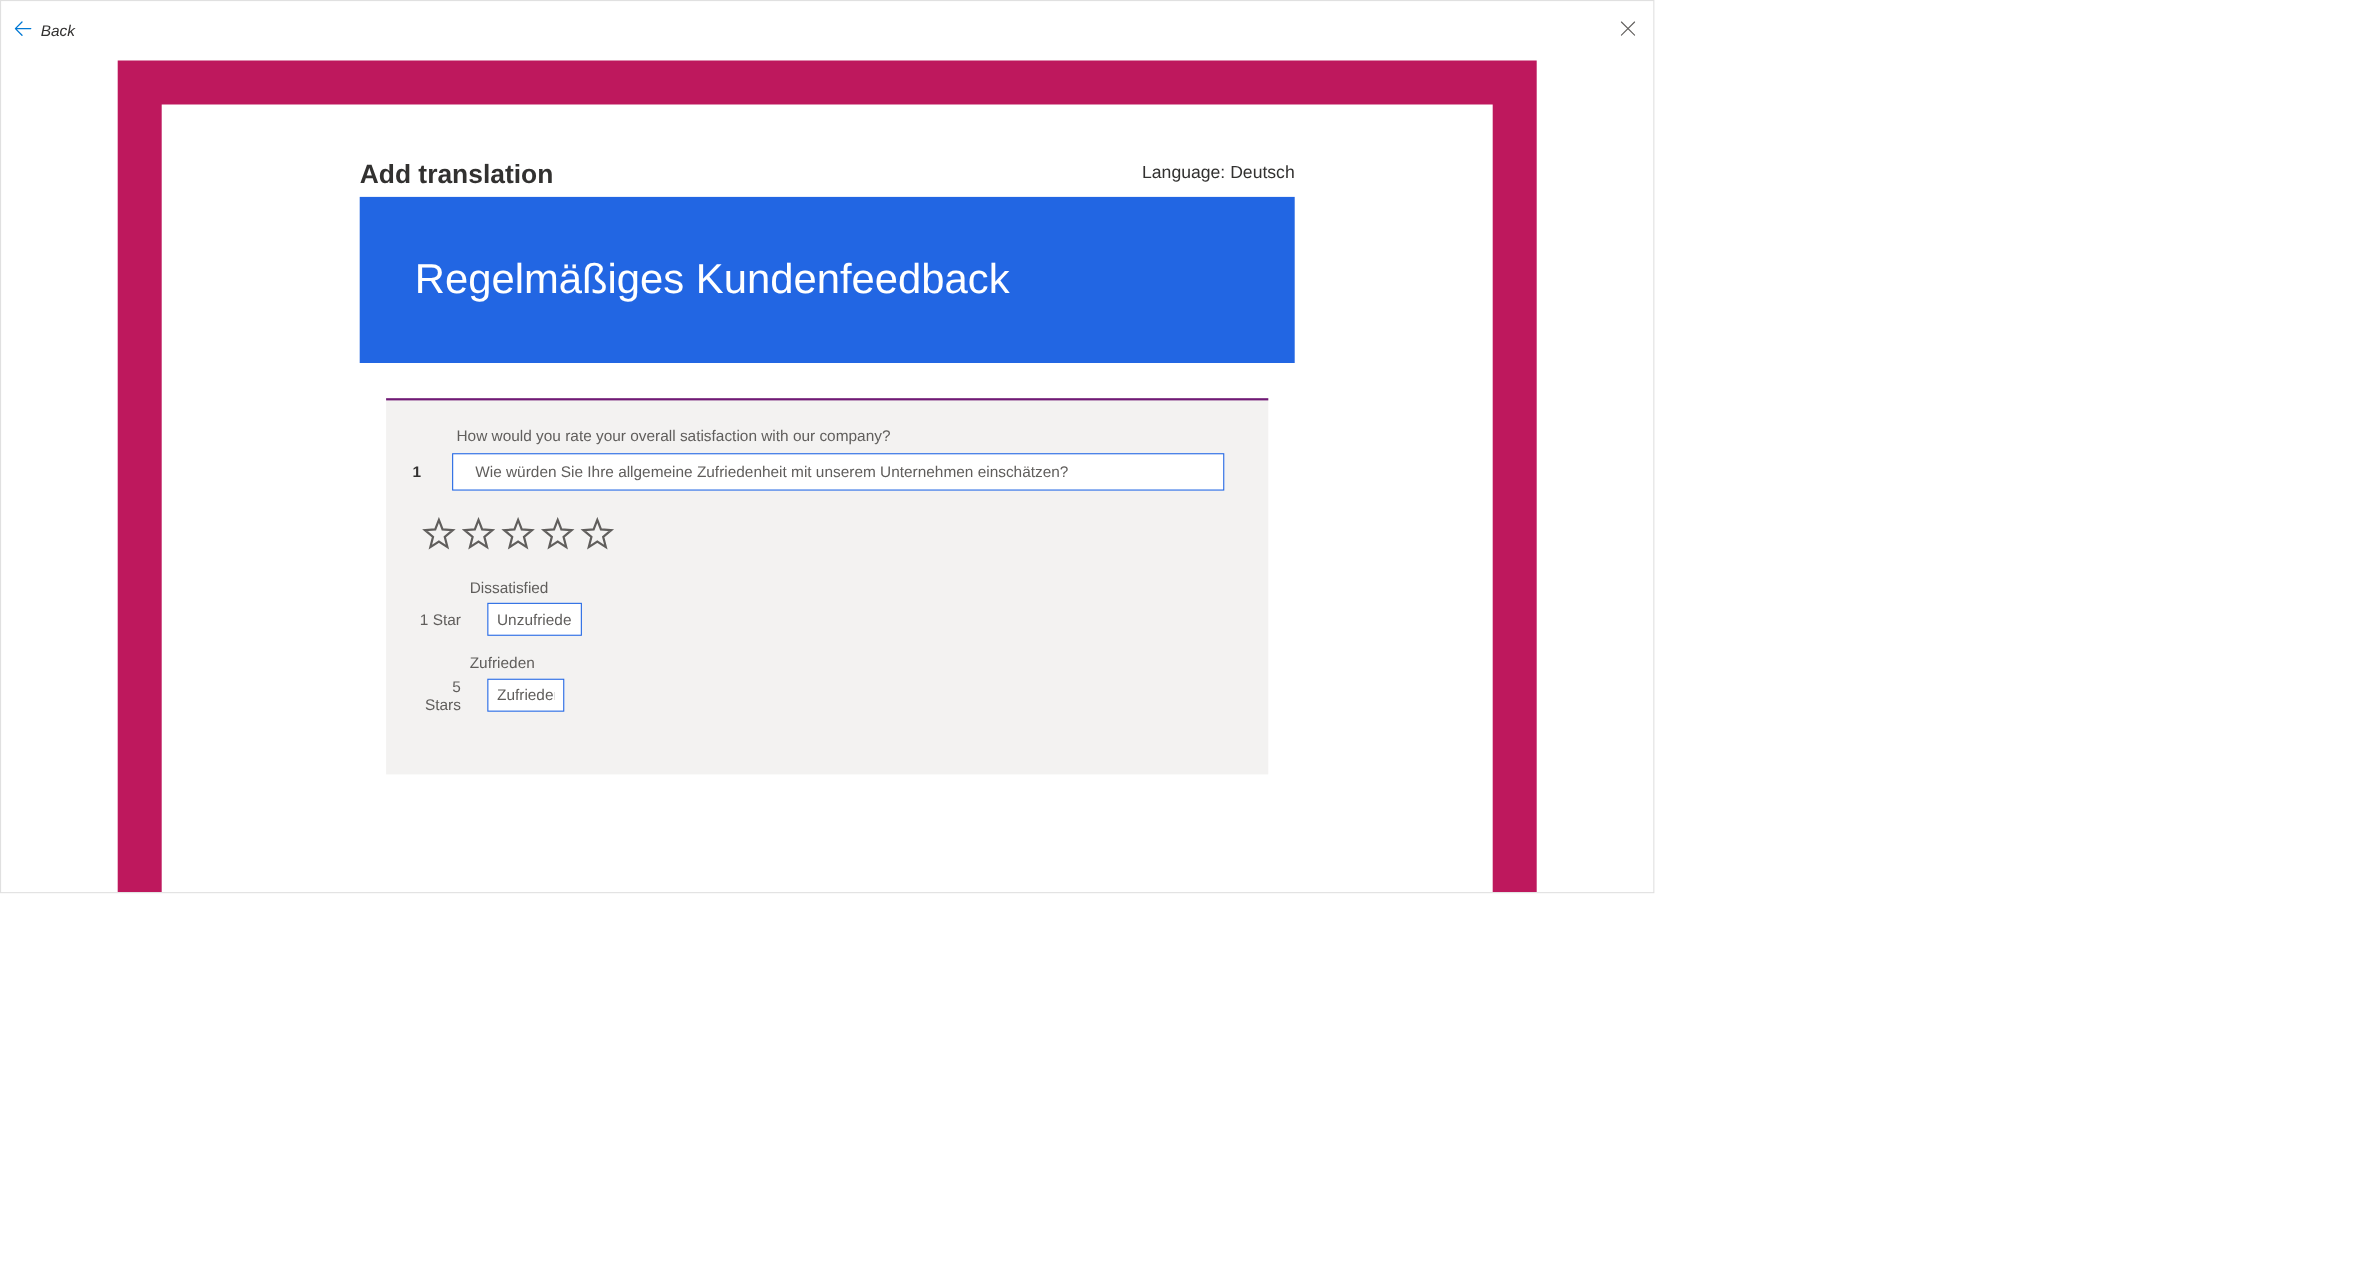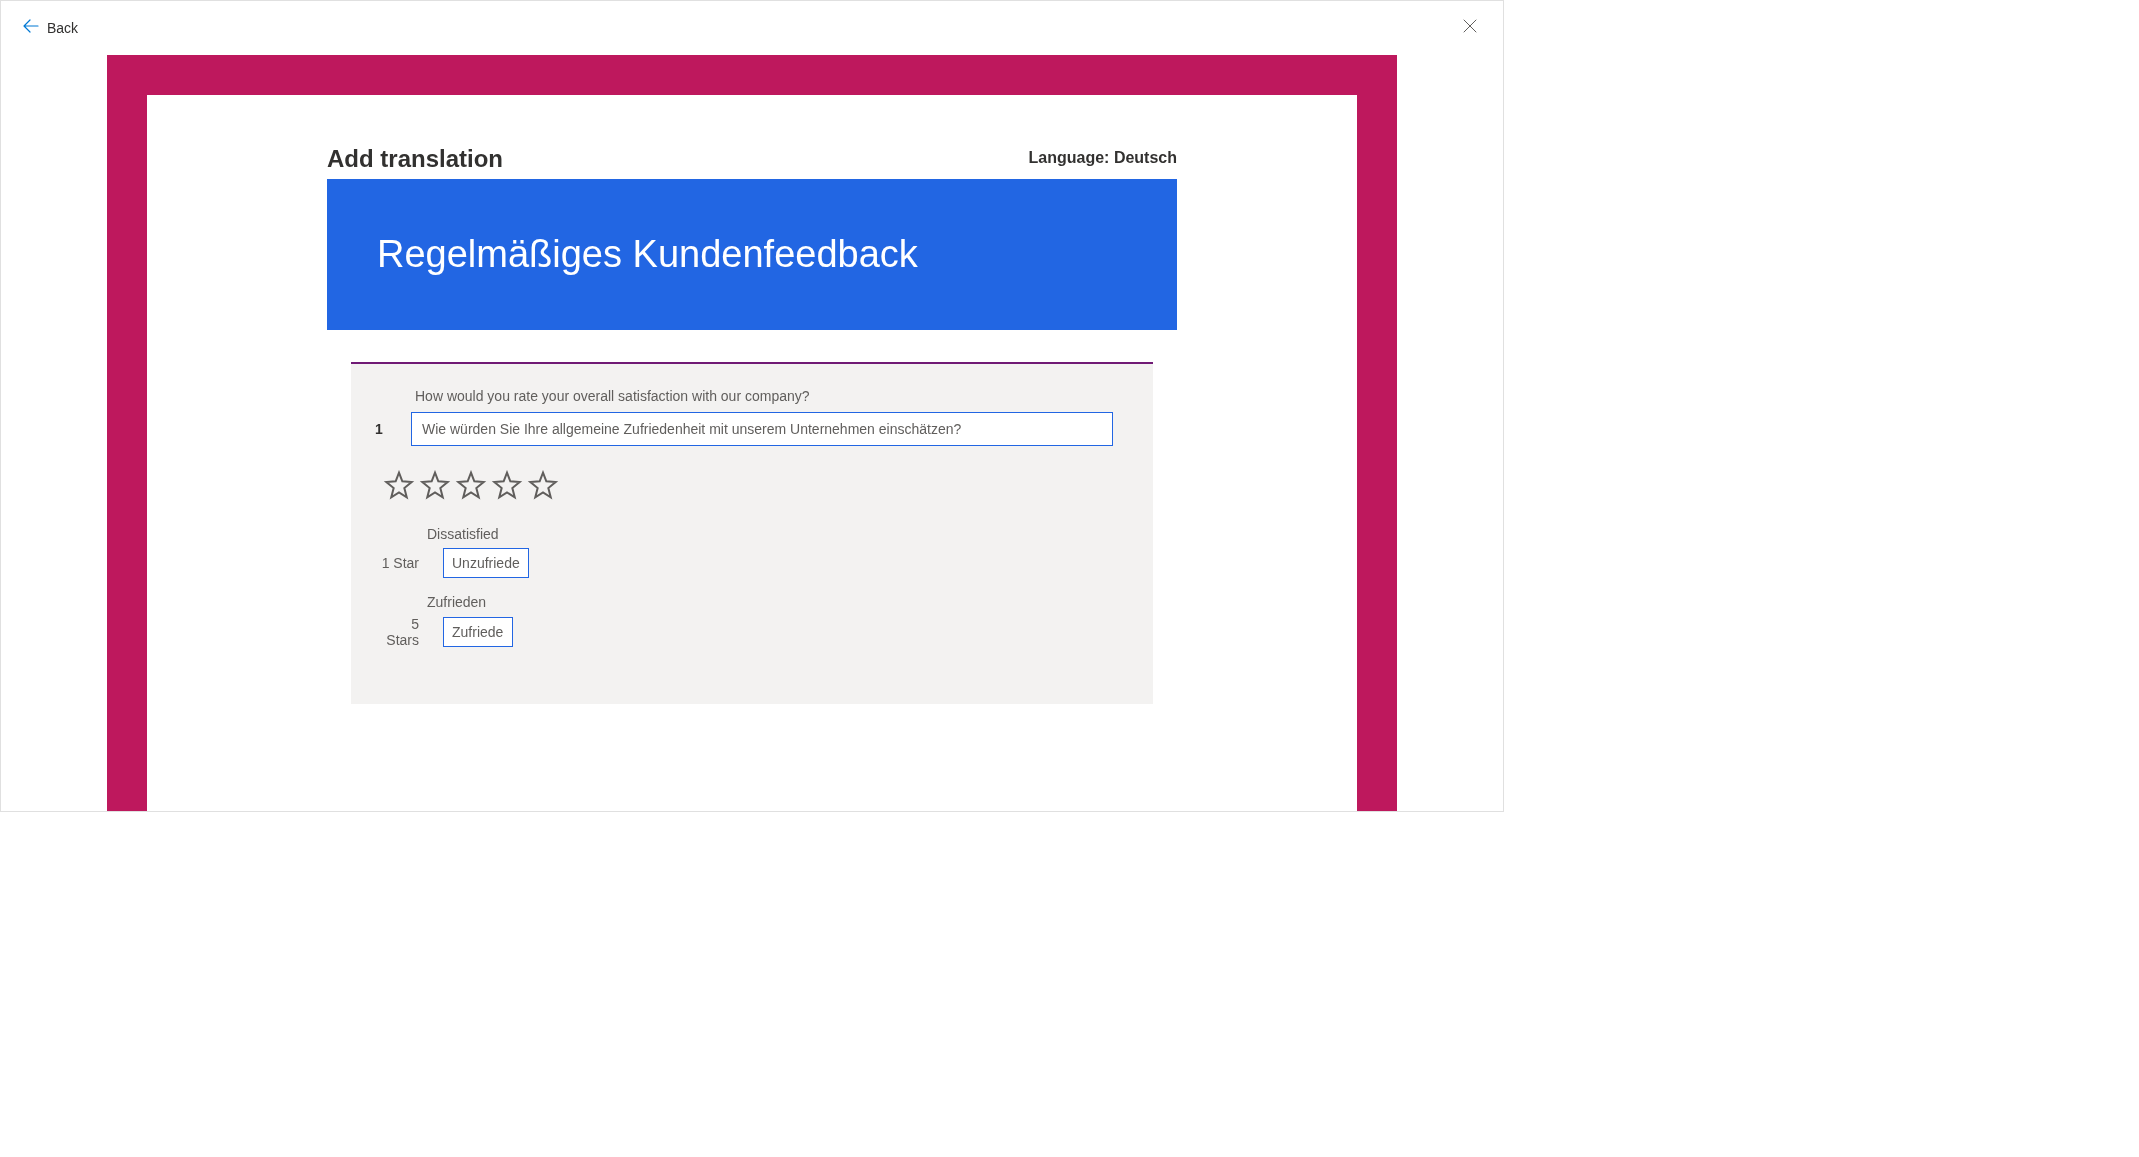--- a/index.html
+++ b/index.html
@@ -14,21 +14,22 @@
       height: 812px;
       overflow: hidden;
       position: relative;
       border: 1px solid #e0e0e0;
     }
     .top-bar {
       height: 54px;
       display: flex;
       align-items: center;
       justify-content: space-between;
-      padding: 0 22px;
+      padding: 0 12px;
+      font-style: italic;
     }
     .back-button {
       display: flex;
       align-items: center;
       gap: 8px;
       cursor: pointer;
       color: #323130;
       font-size: 14px;
     }
     .back-arrow {
@@ -63,21 +64,20 @@
     }
     .page-title {
       font-size: 24px;
       font-weight: 600;
       color: #323130;
     }
     .language-label {
       font-size: 16px;
       color: #323130;
       margin-top: 4px;
-      font-weight: bold;
     }
     .page-subtitle {
       font-size: 14px;
       color: #605e5c;
       margin-bottom: 40px;
     }
     .banner {
       background: #2266e3;
       padding: 54px 50px;
       margin-bottom: 32px;
@@ -107,21 +107,21 @@
     }
     .question-number {
       font-size: 14px;
       font-weight: 600;
       color: #323130;
       width: 20px;
     }
     .translation-input {
       flex: 1;
       border: 1px solid #2266e3;
-      padding: 8px 10px;
+      padding: 8px 20px;
       font-size: 14px;
       color: #605e5c;
       font-family: inherit;
       background: #ffffff;
       outline: none;
     }
     .stars-row {
       display: flex;
       gap: 4px;
       margin-left: 8px;

